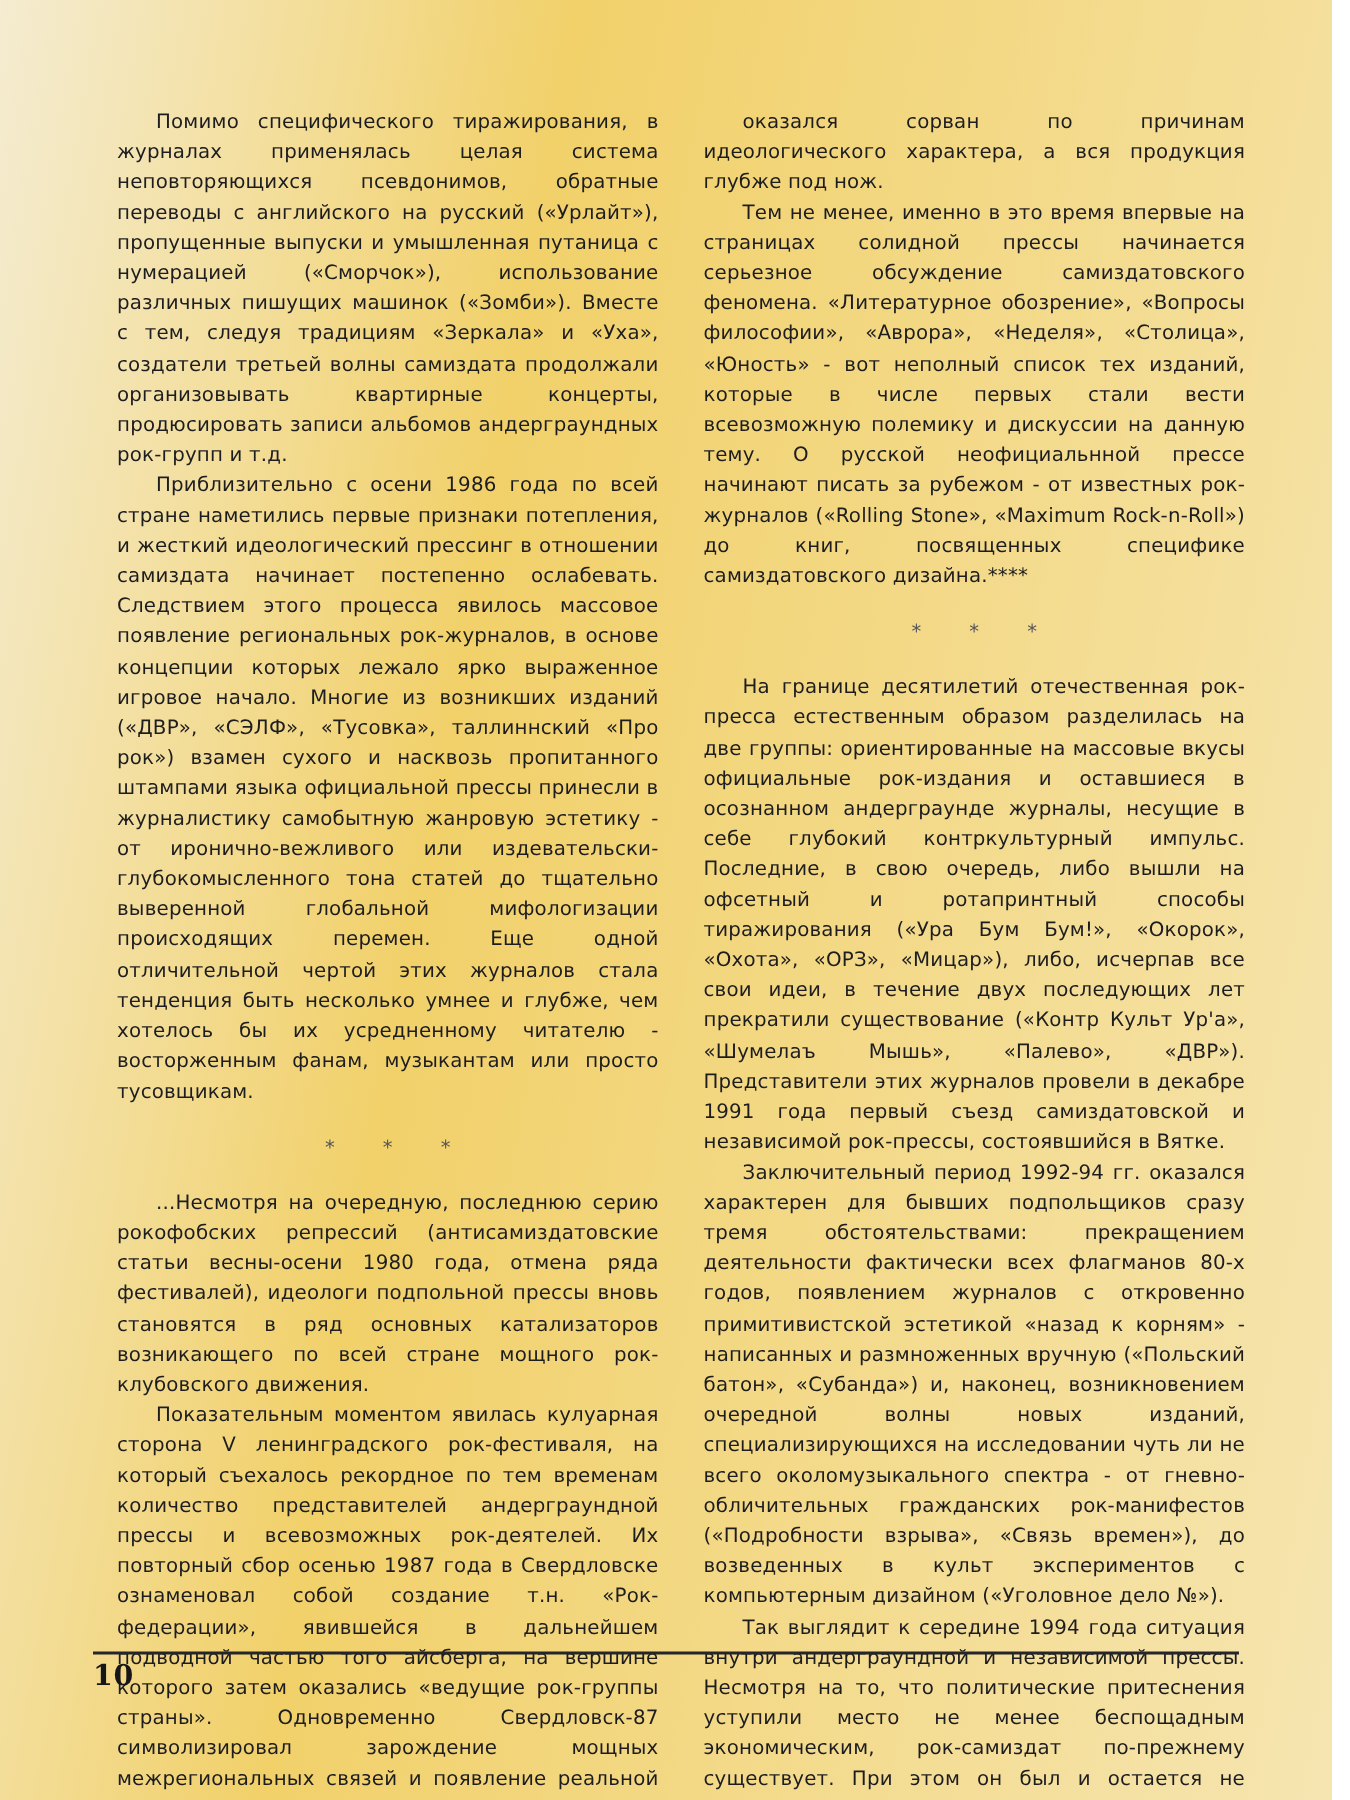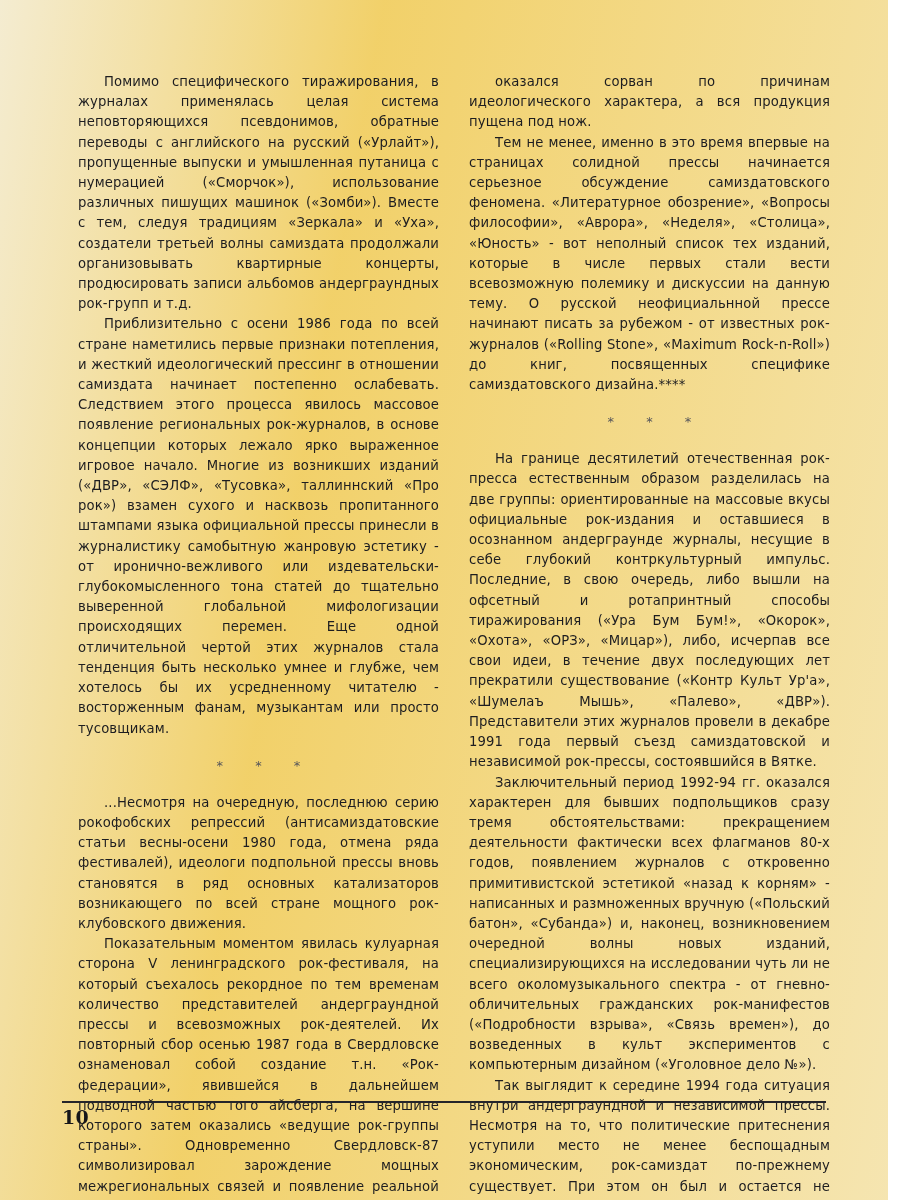--- a/index.html
+++ b/index.html
@@ -88,21 +88,21 @@
     <div class="col">
       <p class="body">Помимо специфического тиражирования, в журналах применялась целая система неповторяющихся псевдонимов, обратные переводы с английского на русский («Урлайт»), пропущенные выпуски и умышленная путаница с нумерацией («Сморчок»), использование различных пишущих машинок («Зомби»). Вместе с тем, следуя традициям «Зеркала» и «Уха», создатели третьей волны самиздата продолжали организовывать квартирные концерты, продюсировать записи альбомов андерграундных рок-групп и т.д.</p>
       <p class="body">Приблизительно с осени 1986 года по всей стране наметились первые признаки потепления, и жесткий идеологический прессинг в отношении самиздата начинает постепенно ослабевать. Следствием этого процесса явилось массовое появление региональных рок-журналов, в основе концепции которых лежало ярко выраженное игровое начало. Многие из возникших изданий («ДВР», «СЭЛФ», «Тусовка», таллиннский «Про рок») взамен сухого и насквозь пропитанного штампами языка официальной прессы принесли в журналистику самобытную жанровую эстетику - от иронично-вежливого или издевательски-глубокомысленного тона статей до тщательно выверенной глобальной мифологизации происходящих перемен. Еще одной отличительной чертой этих журналов стала тенденция быть несколько умнее и глубже, чем хотелось бы их усредненному читателю - восторженным фанам, музыкантам или просто тусовщикам.</p>
       <div class="stars">*  *  *</div>
       <p class="body">...Несмотря на очередную, последнюю серию рокофобских репрессий (антисамиздатовские статьи весны-осени 1980 года, отмена ряда фестивалей), идеологи подпольной прессы вновь становятся в ряд основных катализаторов возникающего по всей стране мощного рок-клубовского движения.</p>
       <p class="body">Показательным моментом явилась кулуарная сторона V ленинградского рок-фестиваля, на который съехалось рекордное по тем временам количество представителей андерграундной прессы и всевозможных рок-деятелей. Их повторный сбор осенью 1987 года в Свердловске ознаменовал собой создание т.н. «Рок-федерации», явившейся в дальнейшем подводной частью того айсберга, на вершине которого затем оказались «ведущие рок-группы страны». Одновременно Свердловск-87 символизировал зарождение мощных межрегиональных связей и появление реальной информационной инфраструктуры.</p>
 
     </div>
 
     <div class="col">
-      <p class="body">оказался сорван по причинам идеологического характера, а вся продукция пущена под нож.</p>
+      <p class="body">оказался сорван по причинам идеологического характера, а вся продукция глубже под нож.</p>
       <p class="body">Тем не менее, именно в это время впервые на страницах солидной прессы начинается серьезное обсуждение самиздатовского феномена. «Литературное обозрение», «Вопросы философии», «Аврора», «Неделя», «Столица», «Юность» - вот неполный список тех изданий, которые в числе первых стали вести всевозможную полемику и дискуссии на данную тему. О русской неофициальнной прессе начинают писать за рубежом - от известных рок-журналов («Rolling Stone», «Maximum Rock-n-Roll») до книг, посвященных специфике самиздатовского дизайна.****</p>
       <div class="stars">*  *  *</div>
       <p class="body">На границе десятилетий отечественная рок-пресса естественным образом разделилась на две группы: ориентированные на массовые вкусы официальные рок-издания и оставшиеся в осознанном андерграунде журналы, несущие в себе глубокий контркультурный импульс. Последние, в свою очередь, либо вышли на офсетный и ротапринтный способы тиражирования («Ура Бум Бум!», «Окорок», «Охота», «ОРЗ», «Мицар»), либо, исчерпав все свои идеи, в течение двух последующих лет прекратили существование («Контр Культ Ур'а», «Шумелаъ Мышь», «Палево», «ДВР»). Представители этих журналов провели в декабре 1991 года первый съезд самиздатовской и независимой рок-прессы, состоявшийся в Вятке.</p>
       <p class="body">Заключительный период 1992-94 гг. оказался характерен для бывших подпольщиков сразу тремя обстоятельствами: прекращением деятельности фактически всех флагманов 80-х годов, появлением журналов с откровенно примитивистской эстетикой «назад к корням» - написанных и размноженных вручную («Польский батон», «Субанда») и, наконец, возникновением очередной волны новых изданий, специализирующихся на исследовании чуть ли не всего околомузыкального спектра - от гневно-обличительных гражданских рок-манифестов («Подробности взрыва», «Связь времен»), до возведенных в культ экспериментов с компьютерным дизайном («Уголовное дело №»).</p>
       <p class="body">Так выглядит к середине 1994 года ситуация внутри андерграундной и независимой прессы. Несмотря на то, что политические притеснения уступили место не менее беспощадным экономическим, рок-самиздат по-прежнему существует. При этом он был и остается не столько формой утонченного нонконформизма или эстетских изысканий, сколько состоянием человеческой души в ее самых светлых и искренних проявлениях.</p>
 
     </div>
 
   </div>
 

